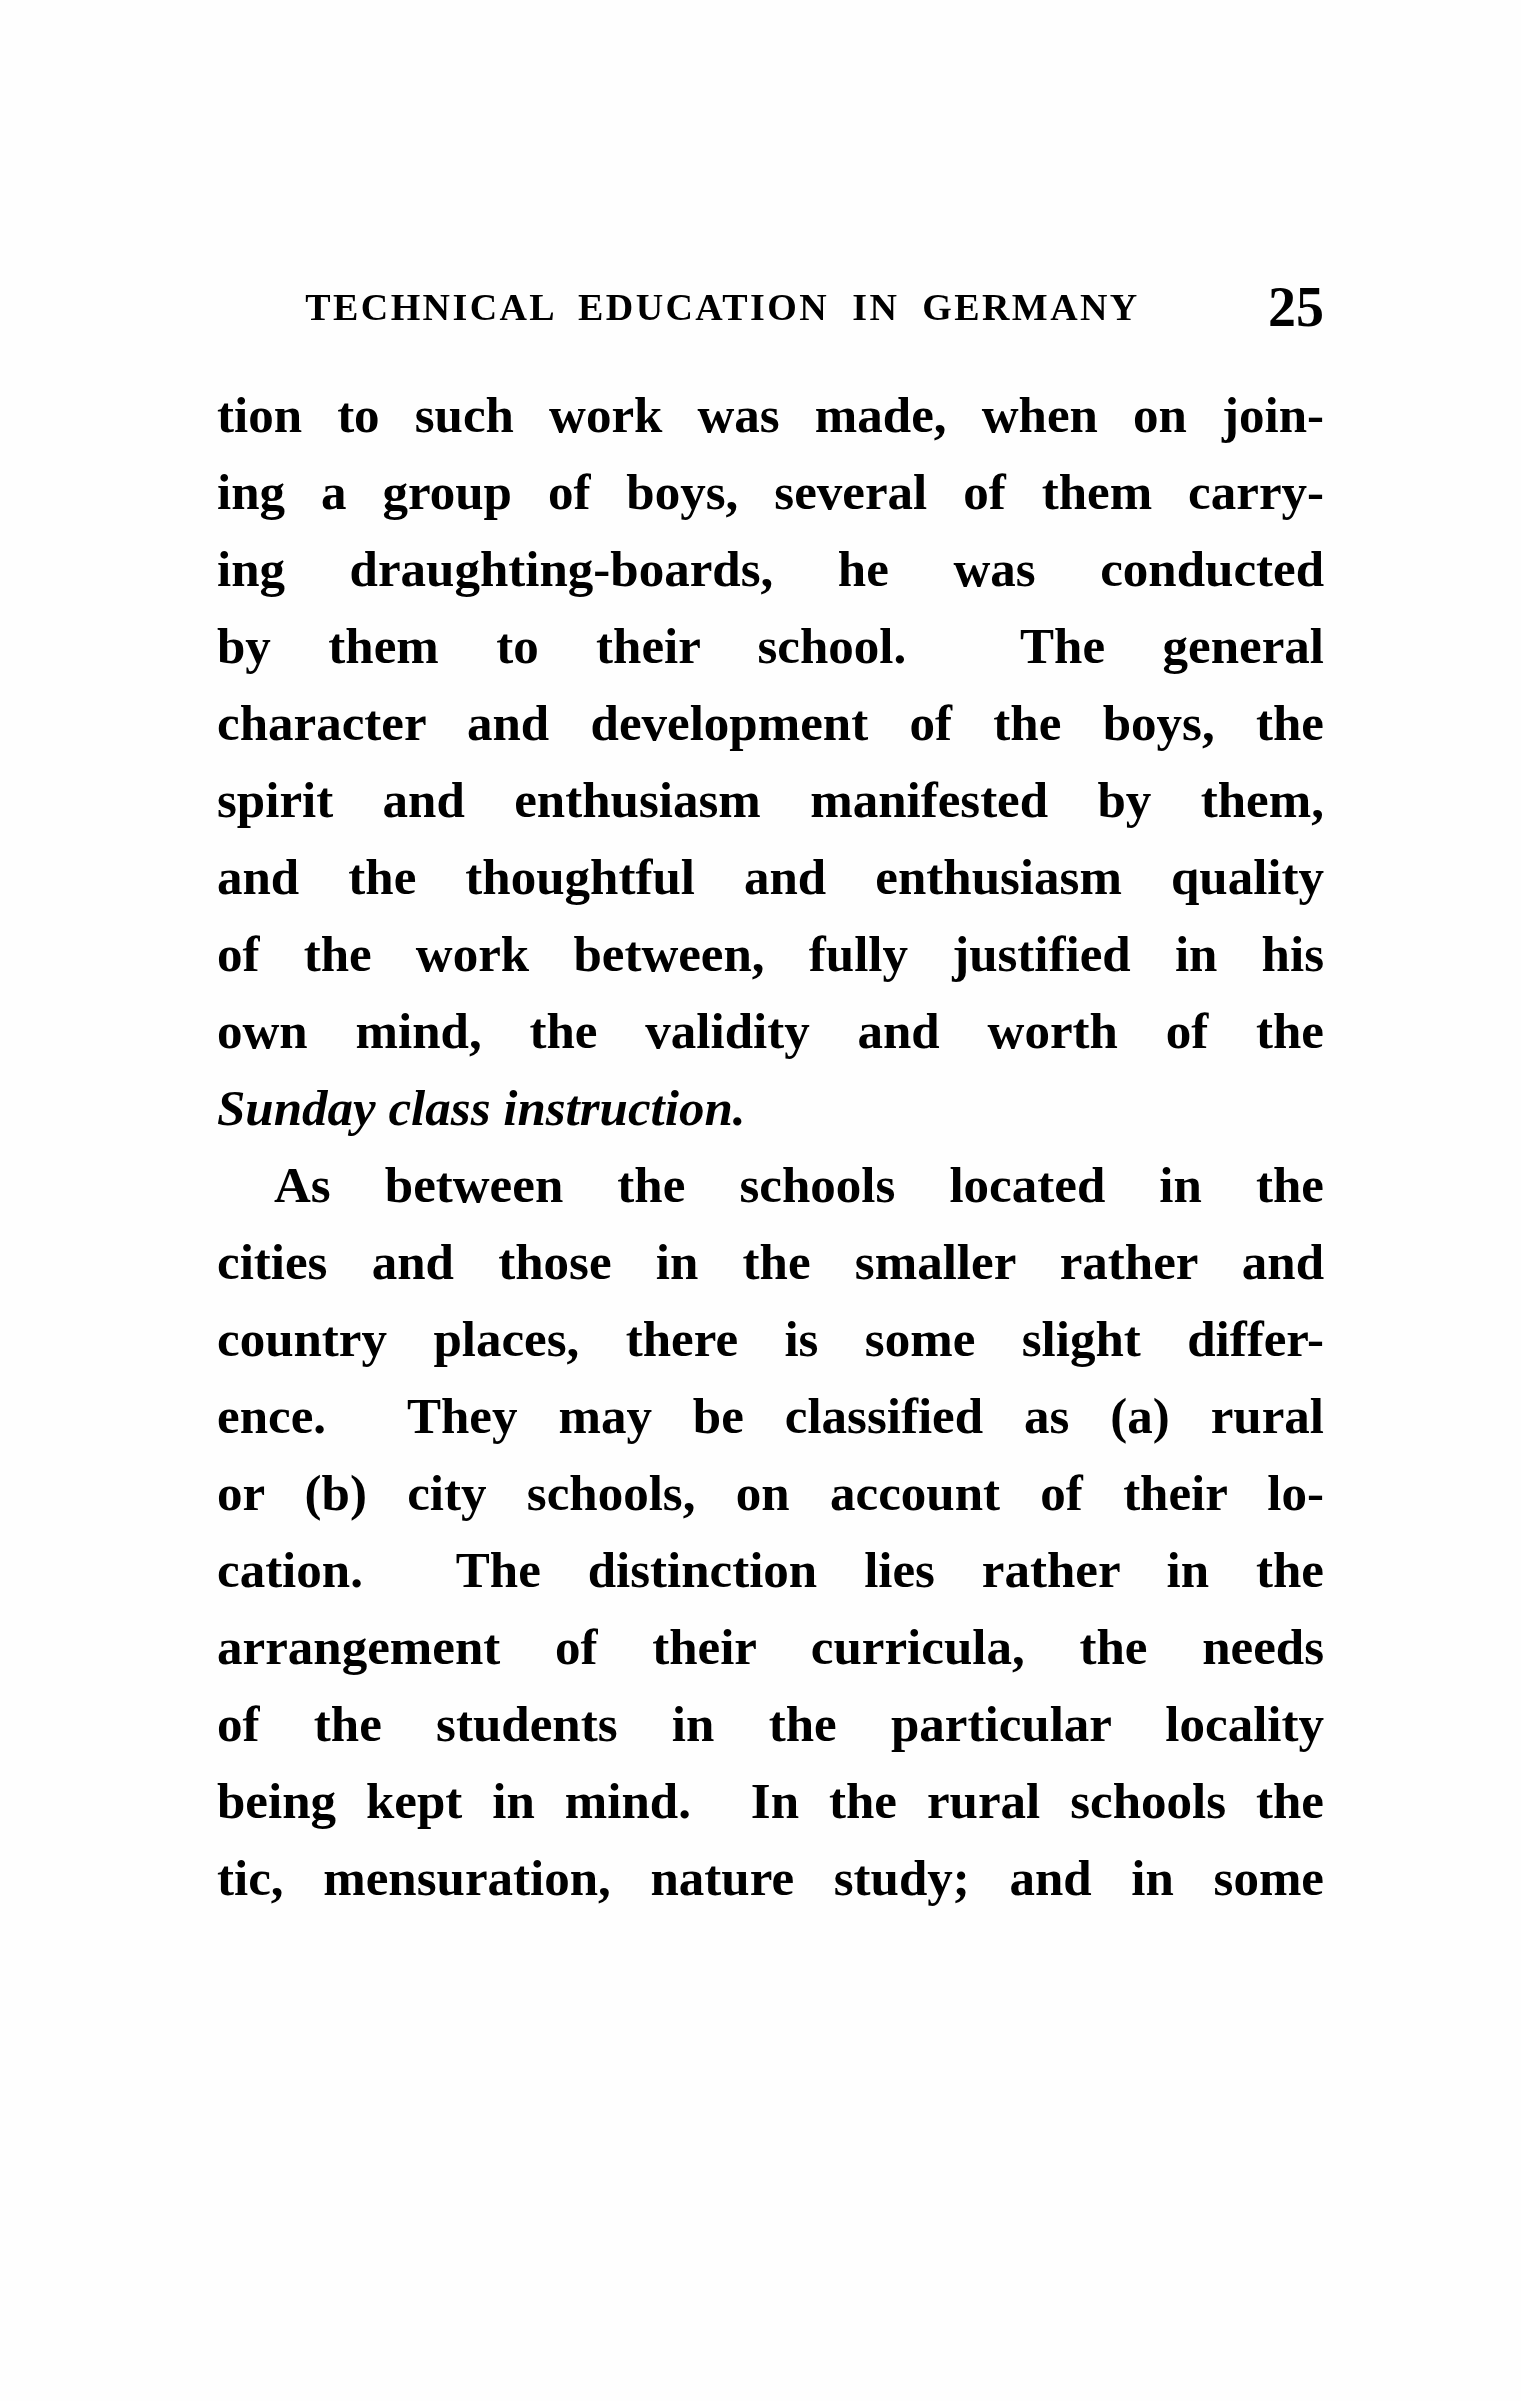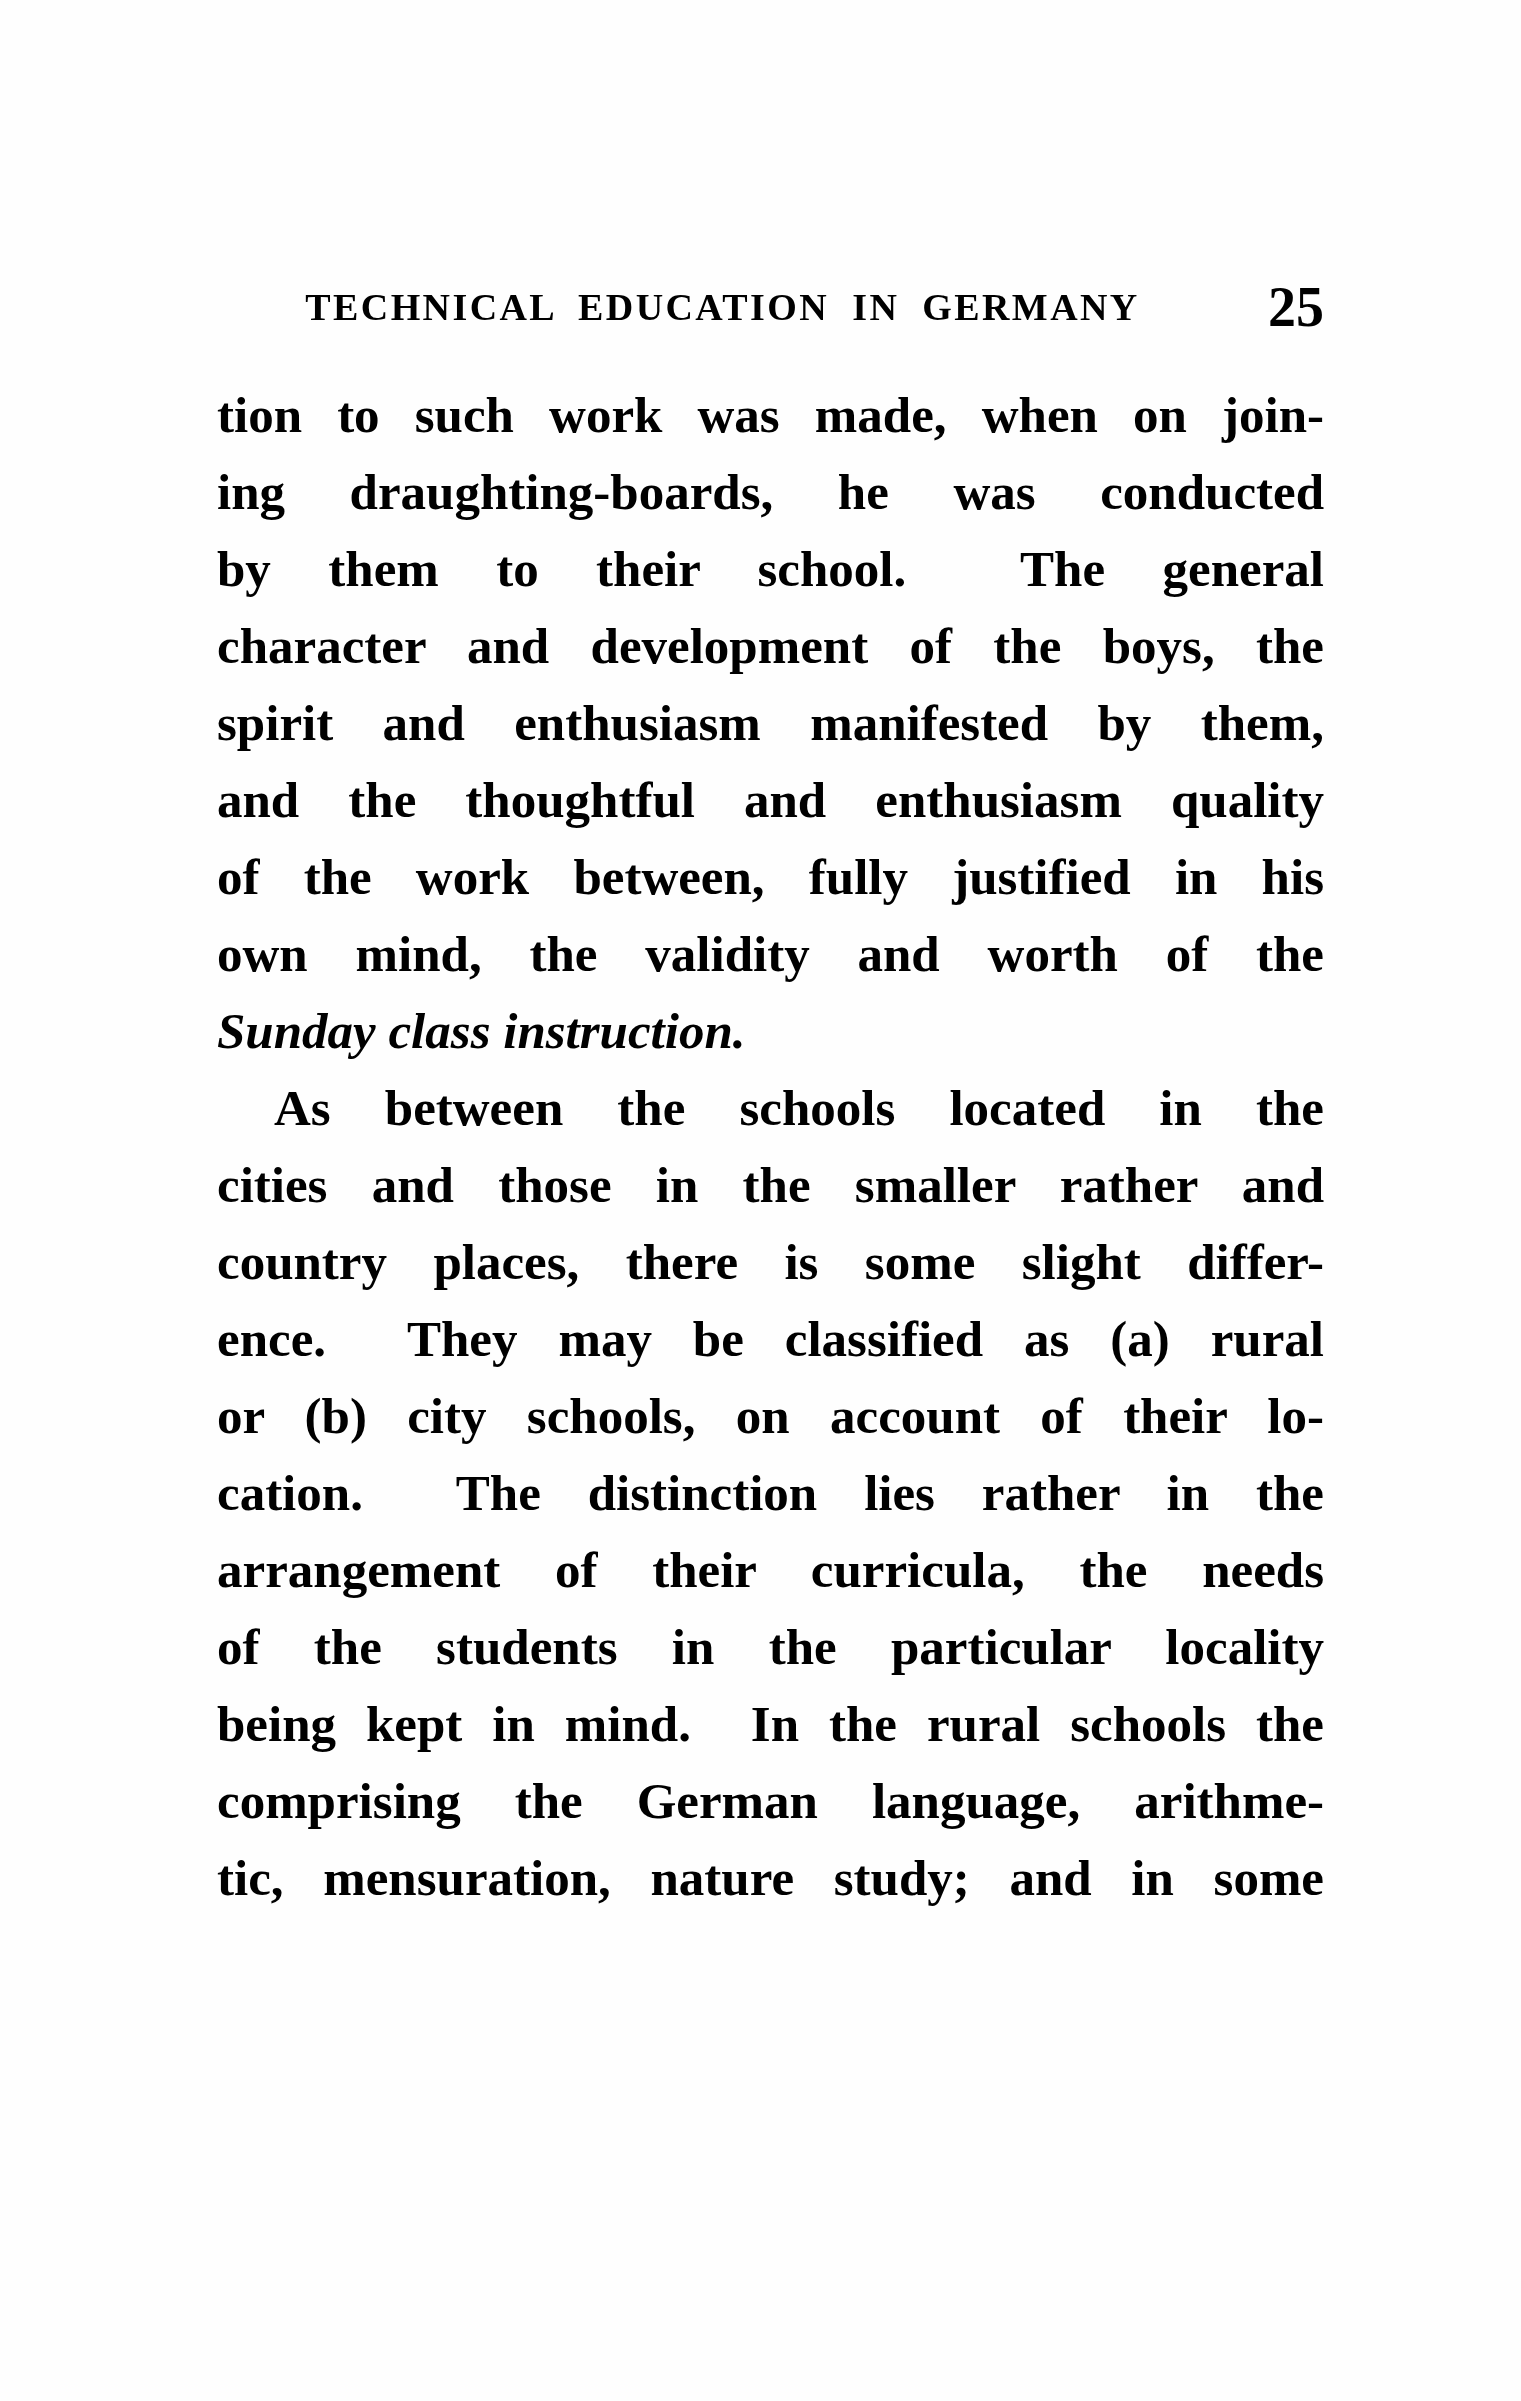--- a/index.html
+++ b/index.html
@@ -76,35 +76,35 @@
 
 <div class="page">
 
   <div class="running-header">
     <div class="title">TECHNICAL EDUCATION IN GERMANY</div>
     <div class="pagenum">25</div>
   </div>
 
   <div class="body-text">
     <div class="line">tion to such work was made, when on join-</div>
+    <div class="line">ing a group of boys, several of them carry-</div>
     <div class="line">ing draughting-boards, he was conducted</div>
     <div class="line">by them to their school.&nbsp; The general</div>
     <div class="line">character and development of the boys, the</div>
     <div class="line">spirit and enthusiasm manifested by them,</div>
     <div class="line">and the thoughtful and enthusiasm quality</div>
     <div class="line">of the work between, fully justified in his</div>
     <div class="line">own mind, the validity and worth of the</div>
     <div class="line no-justify">Sunday class instruction.</div>
     <div class="line indent">As between the schools located in the</div>
     <div class="line">cities and those in the smaller rather and</div>
     <div class="line">country places, there is some slight differ-</div>
     <div class="line">ence.&nbsp; They may be classified as (a) rural</div>
     <div class="line">or (b) city schools, on account of their lo-</div>
     <div class="line">cation.&nbsp; The distinction lies rather in the</div>
     <div class="line">arrangement of their curricula, the needs</div>
     <div class="line">of the students in the particular locality</div>
     <div class="line">being kept in mind.&nbsp; In the rural schools the</div>
-    <div class="line">comprising the German language, arithme-</div>
     <div class="line">tic, mensuration, nature study; and in some</div>
   </div>
 
 </div>
 
 
 </body></html>

